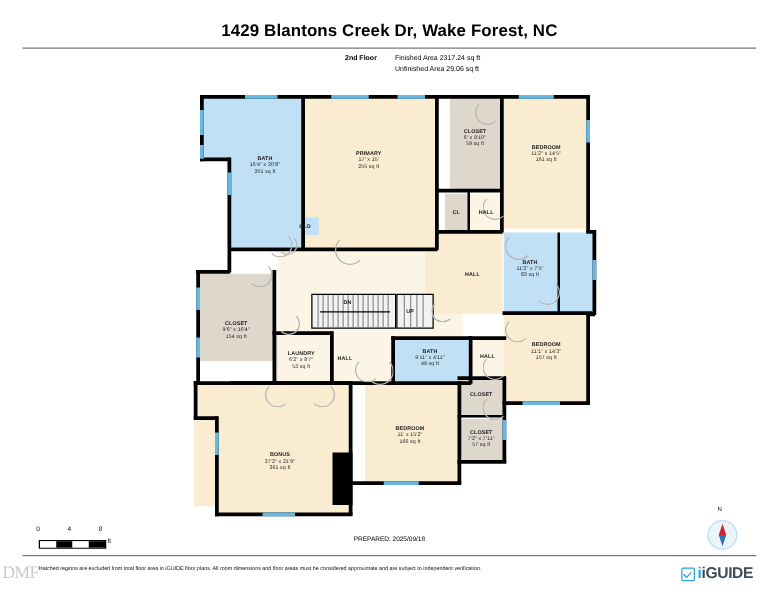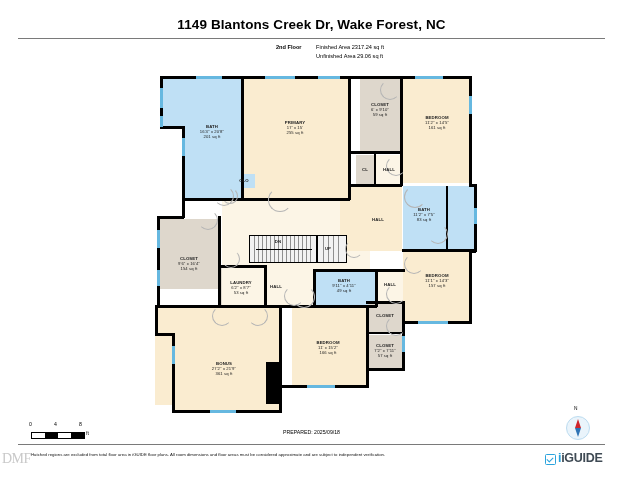--- a/index.html
+++ b/index.html
@@ -63,21 +63,21 @@
   .igwrap{position:absolute;left:545px;top:451px;display:flex;align-items:flex-end;gap:2px;}
   .igbox{width:9px;height:9px;border:1.3px solid #2aa3dd;border-radius:1.5px;position:relative;}
   .igbox:after{content:"";position:absolute;left:1px;top:2.4px;width:5px;height:3px;
     border-left:1.3px solid #2aa3dd;border-bottom:1.3px solid #2aa3dd;transform:rotate(-45deg);}
   .igtext{font-size:12.5px;font-weight:bold;color:#3f4a54;letter-spacing:-.3px;}
   .igtext .i{color:#2aa3dd;}
 </style>
 </head>
 <body>
 
-<div class="title">1149 Blantons Creek Dr, Wake Forest, NC</div>
+<div class="title">1429 Blantons Creek Dr, Wake Forest, NC</div>
 <div class="hrule-top"></div>
 <div class="subhdr">
   <div><span class="fl">2nd Floor</span><span class="va">Finished Area 2317.24 sq ft</span></div>
   <div class="row2"><span class="va">Unfinished Area 29.06 sq ft</span></div>
 </div>
 
 <div id="plan">
 
   <div class="room fill-blue" style="left:162px;top:20px;width:60px;height:50px;"></div>
   <div class="room fill-blue" style="left:182px;top:20px;width:60px;height:120px;"></div>

